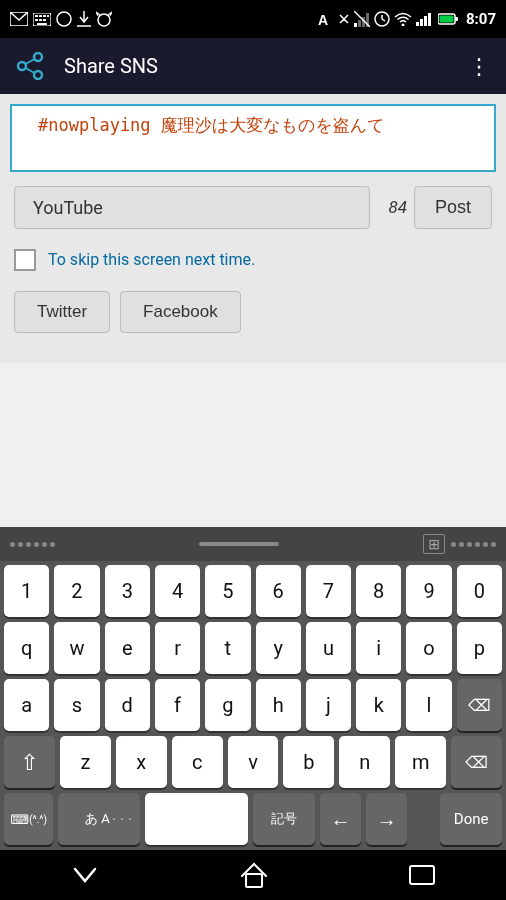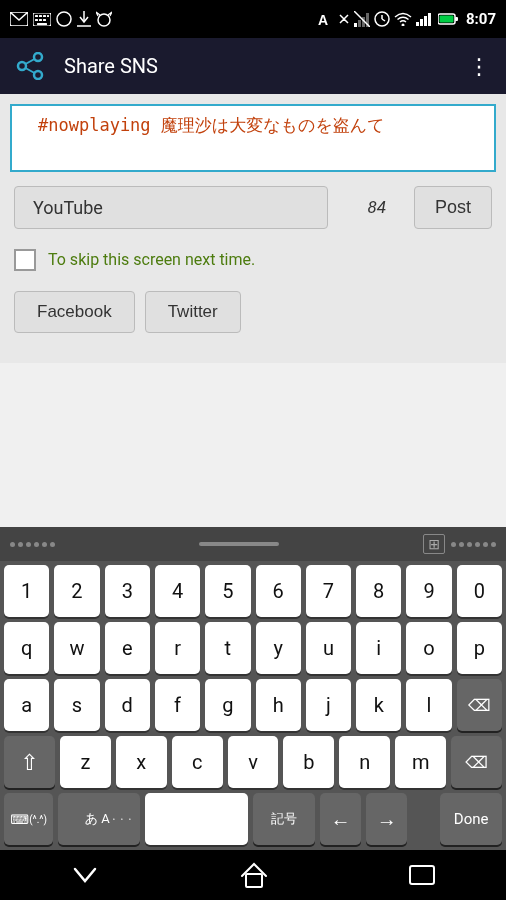--- a/index.html
+++ b/index.html
@@ -84,21 +84,21 @@
       resize: none;
       line-height: 1.4;
     }
 
     
     .platform-row {
       display: flex;
       align-items: center;
       background: #e8e8e8;
       padding: 10px 4px;
-      gap: 28px;
+      gap: 7px;
     }
     .platform-label {
       background: #e0e0e0;
       border: 1px solid #bbb;
       border-radius: 4px;
       padding: 10px 18px;
       font-size: 18px;
       color: #333;
       flex: 1;
     }
@@ -130,21 +130,21 @@
       width: 22px;
       height: 22px;
       border: 2px solid #999;
       background: #fff;
       cursor: pointer;
       display: inline-block;
       flex-shrink: 0;
     }
     .skip-label {
       font-size: 16px;
-      color: #4d7c0f;
+      color: #0369a1;
     }
 
     
     .social-row {
       display: flex;
       gap: 10px;
       padding: 10px 4px 20px 4px;
     }
     .social-btn {
       background: #e0e0e0;
@@ -372,22 +372,22 @@
   </div>
 
   
   <div class="skip-row">
     <div class="skip-checkbox"></div>
     <span class="skip-label">To skip this screen next time.</span>
   </div>
 
   
   <div class="social-row">
+    <button class="social-btn">Twitter</button>
     <button class="social-btn">Facebook</button>
-    <button class="social-btn">Twitter</button>
   </div>
 </div>
 
 <div class="keyboard">
 
   <div class="keyboard-top-bar">
     <div class="keyboard-dots-left">
       <div class="keyboard-dot"></div>
       <div class="keyboard-dot"></div>
       <div class="keyboard-dot"></div>

